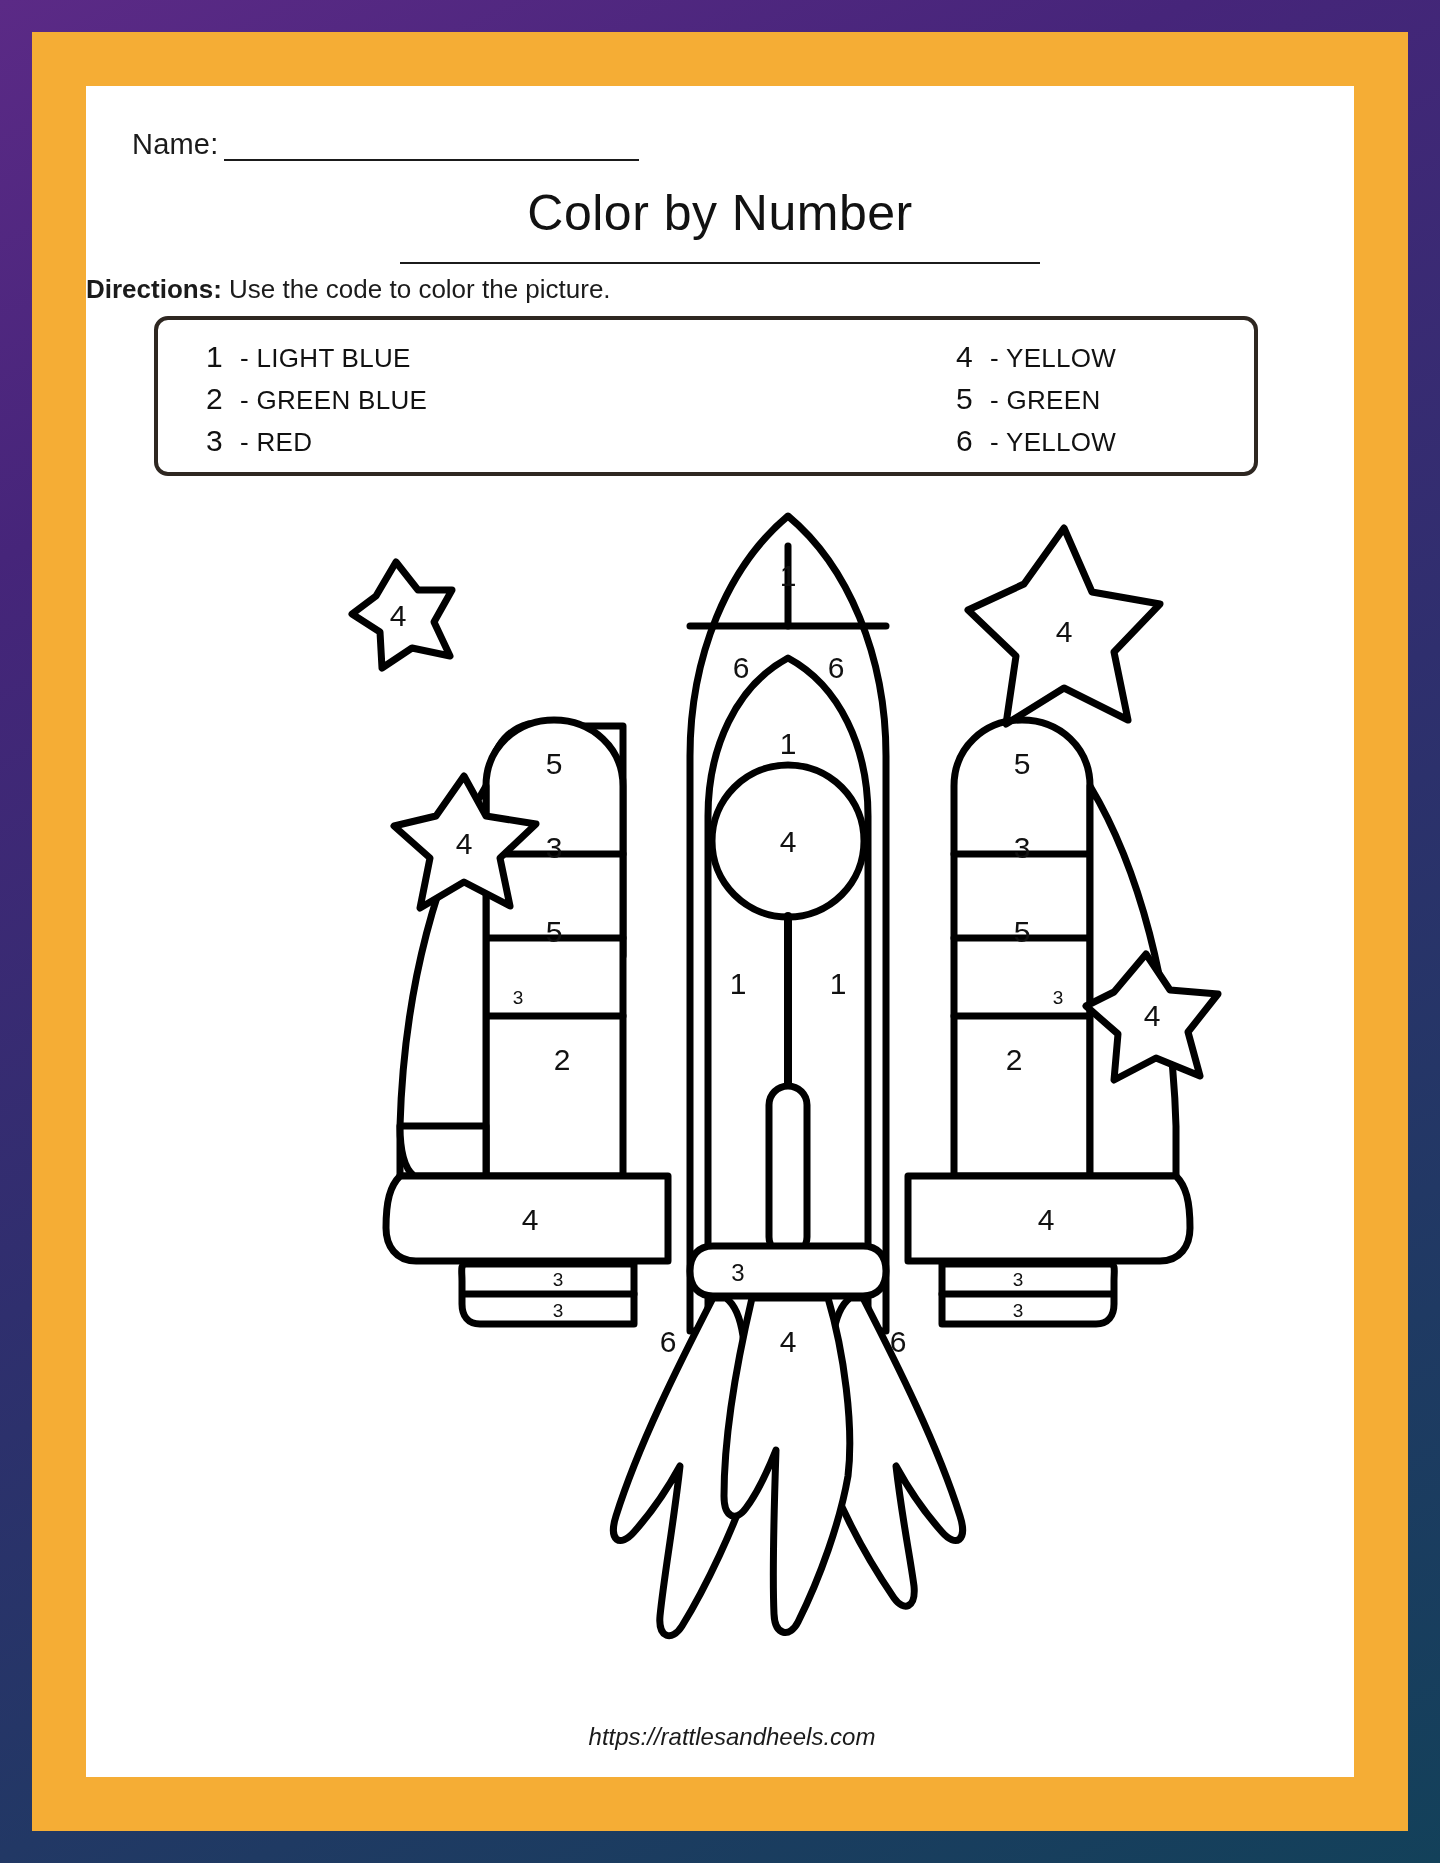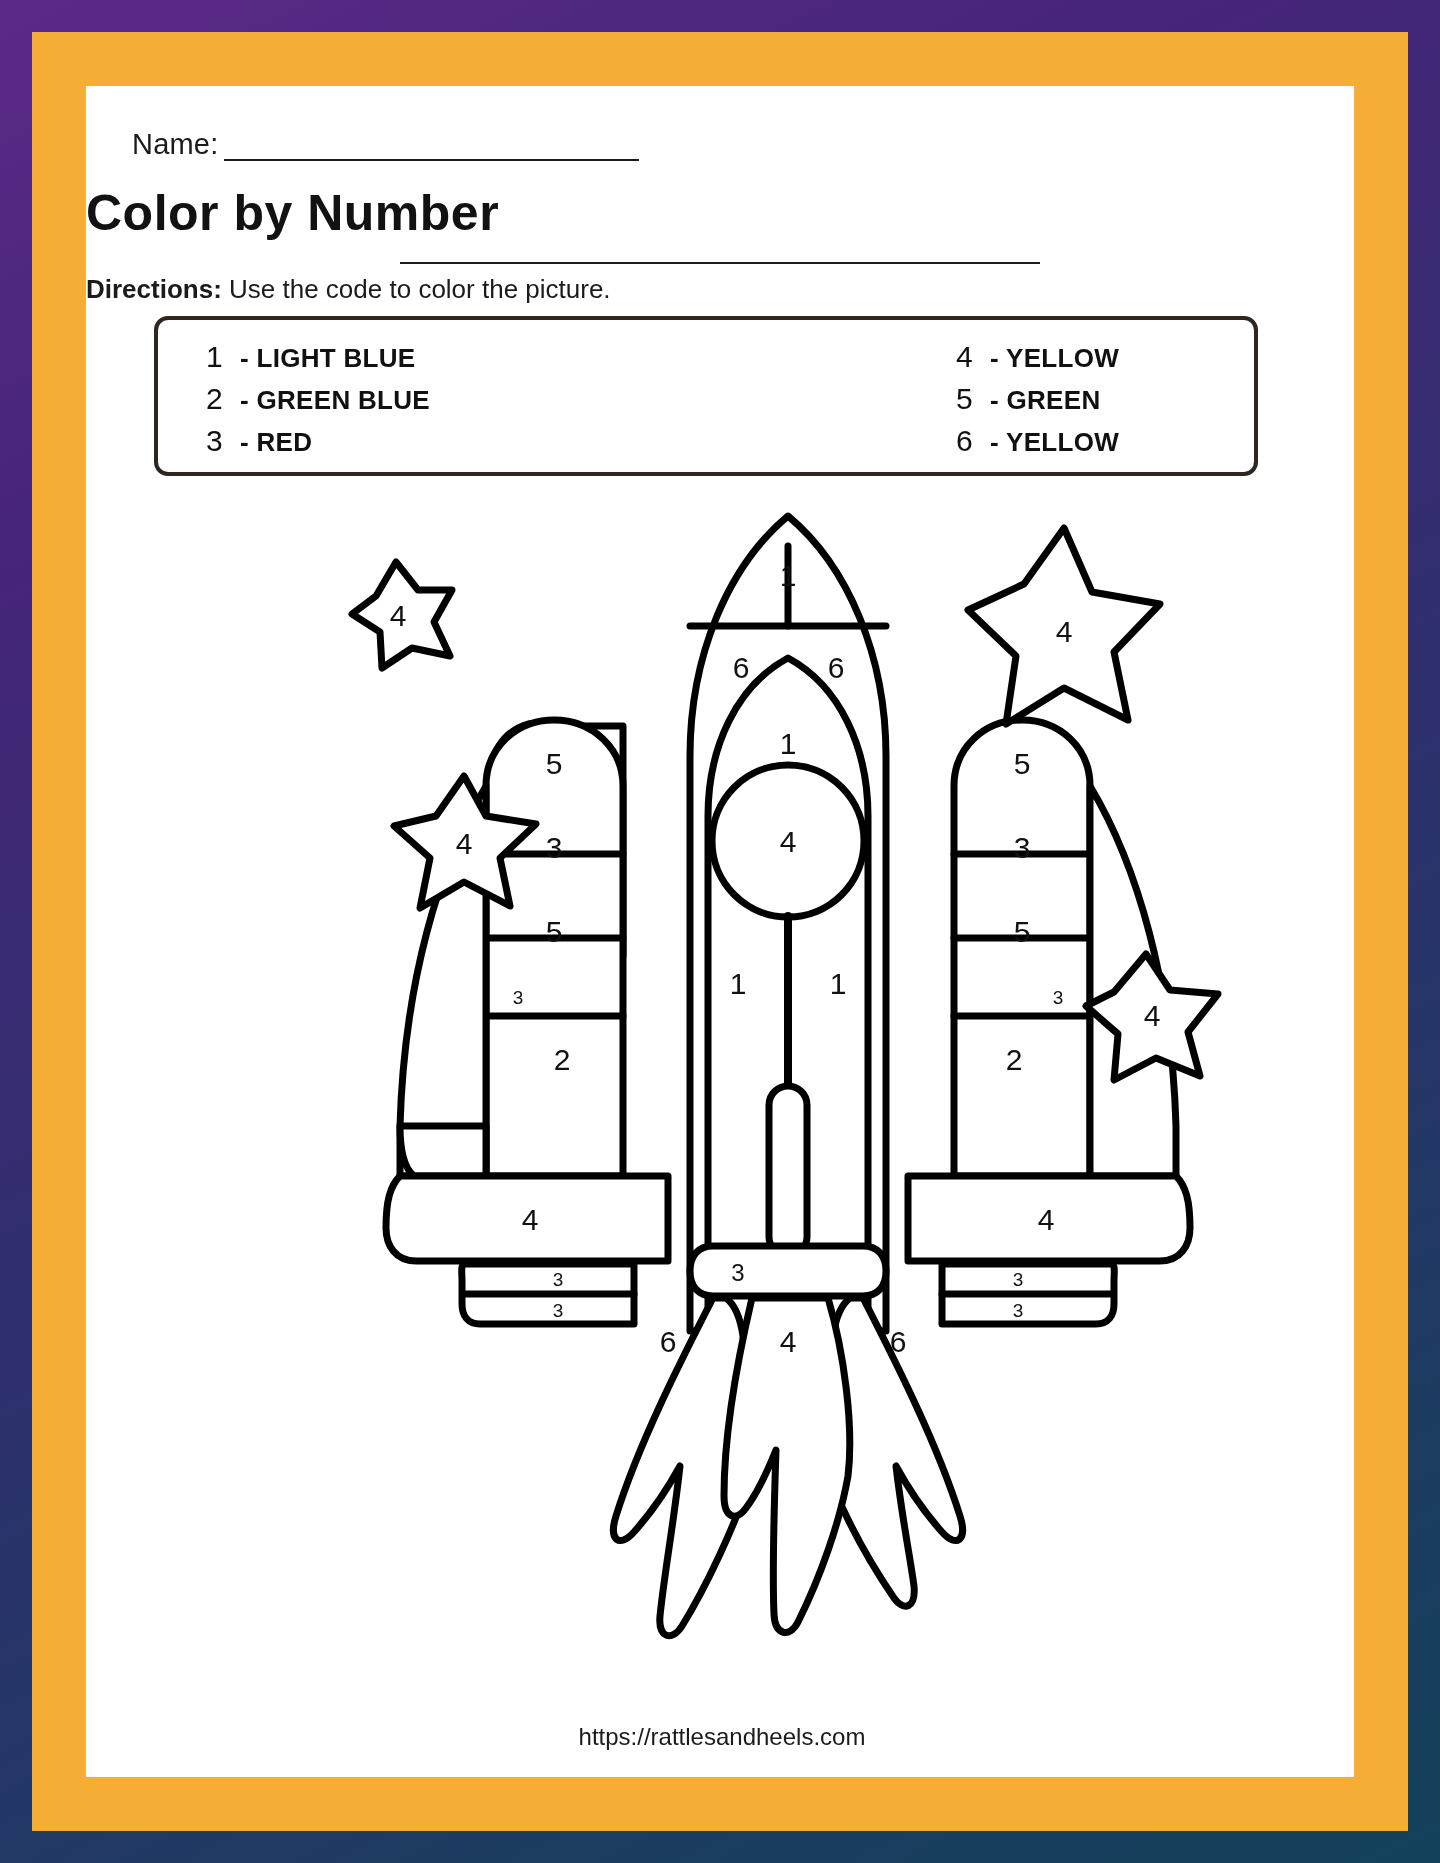--- a/index.html
+++ b/index.html
@@ -67,22 +67,23 @@
     border-bottom: 2.5px solid #1b1b1b;
     height: 26px;
   }
 
   
   .title {
     position: absolute;
     top: 98px;
     left: 0;
     width: 100%;
+    text-align: center;
     font-size: 50px;
-    font-weight: bold;
+    font-weight: normal;
     color: #121212;
     letter-spacing: 0.5px;
   }
 
   .title-rule {
     position: absolute;
     top: 176px;
     left: 50%;
     transform: translateX(-50%);
     width: 640px;
@@ -127,44 +128,45 @@
     height: 42px;
     gap: 12px;
   }
   .legend-num {
     font-size: 30px;
     color: #111;
     min-width: 22px;
   }
   .legend-name {
     font-size: 26px;
-    font-weight: bold;
+    font-weight: normal;
     color: #111;
     letter-spacing: 0.3px;
   }
 
   
   .art {
     position: absolute;
     left: 0;
     top: 400px;
     width: 100%;
     height: 1190px;
   }
   .art svg { display: block; margin: 0 auto; }
 
   
   .footer {
     position: absolute;
     bottom: 26px;
-    left: 2px;
+    left: 12px;
     width: 100%;
     text-align: center;
     font-size: 24px;
     color: #1b1b1b;
+    font-style: italic;
   }
 </style>
 </head>
 <body>
 
 <div class="page">
   <div class="orange-frame">
     <div class="sheet">
 
       <div class="name-row">

